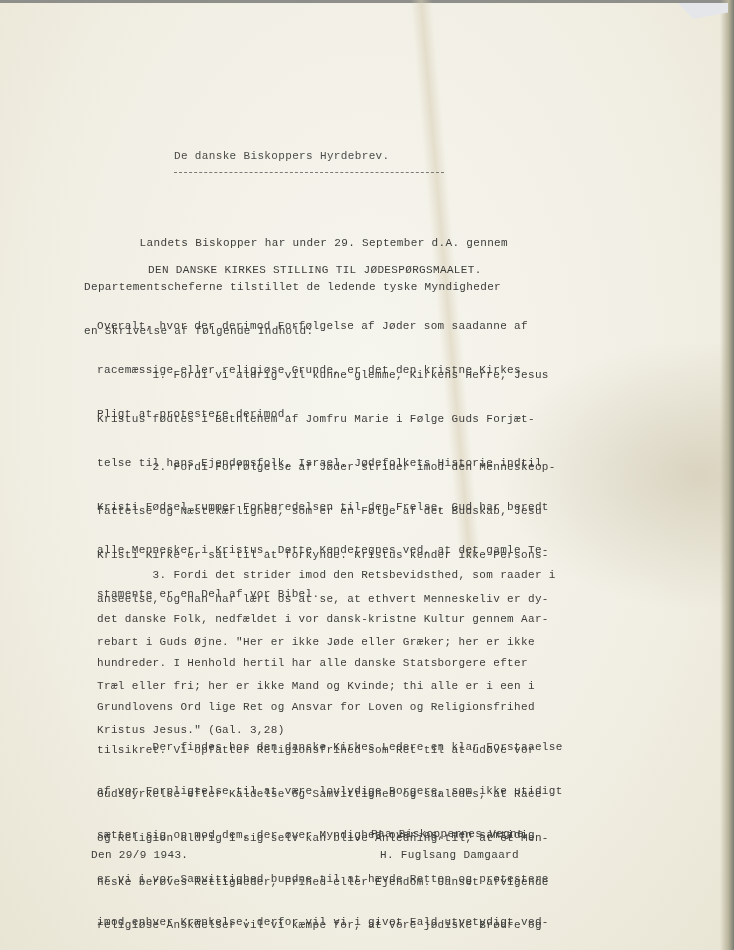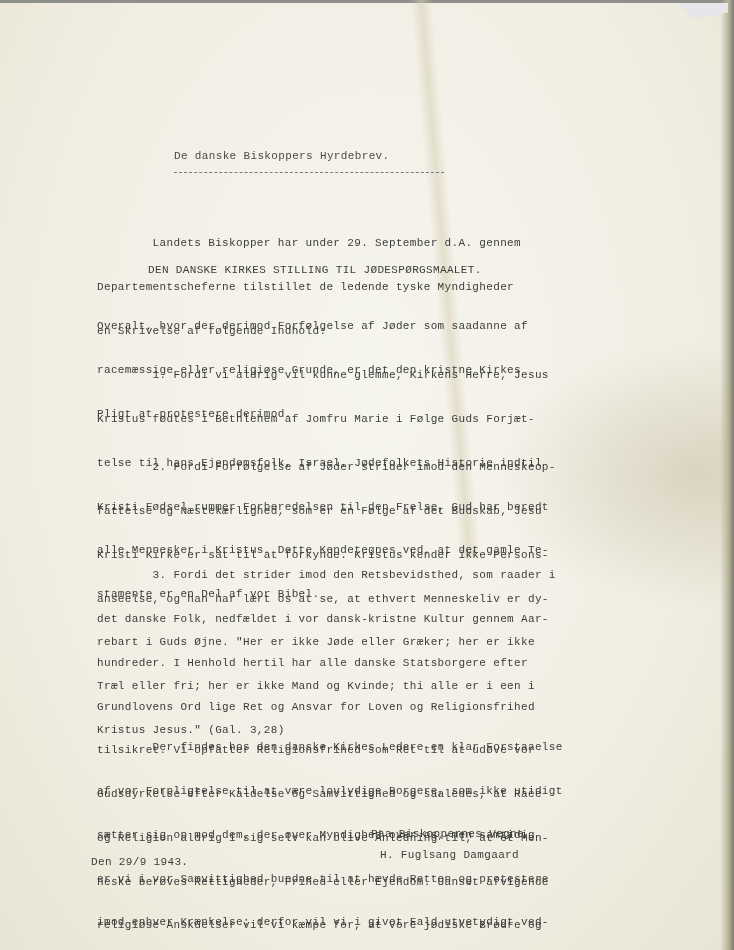--- a/index.html
+++ b/index.html
@@ -34,29 +34,29 @@
     }
     .tw {
       position: absolute; color: #3c3c3a; font-size: 11px; line-height: 14.6px;
       white-space: pre; letter-spacing: 0.35px;
     }
     .title { left: 174px; top: 149px; color: #4a4a48; }
     .title-underline {
       position: absolute; left: 174px; top: 172px; width: 270px; height: 0;
       border-top: 1.5px dashed #7a7a76;
     }
-    .intro { left: 97px; top: 207px; }
+    .intro { left: 84px; top: 207px; }
     .heading { left: 148px; top: 263px; }
     .para-overalt { left: 97px; top: 290px; }
     .point1 { left: 97px; top: 339px; }
     .point2 { left: 97px; top: 431px; }
     .point3 { left: 97px; top: 539px; }
     .closing { left: 97px; top: 711px; }
     .sign-line1 { left: 371px; top: 827px; }
-    .date { left: 91px; top: 848px; margin-top: 7px; }
+    .date { left: 91px; top: 848px; }
     .sign-line2 { left: 380px; top: 848px; }
   </style>
 </head>
 <body>
 
 <div class="page">
   <div class="top-edge"></div>
   <div class="fold"></div>
   <div class="right-edge"></div>
   <div class="corner"></div>

